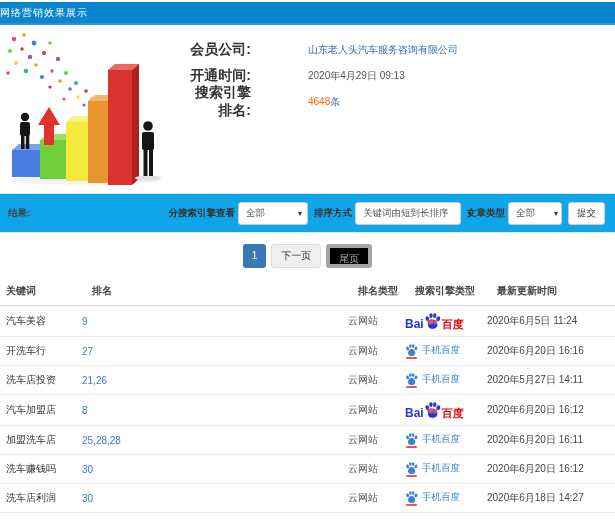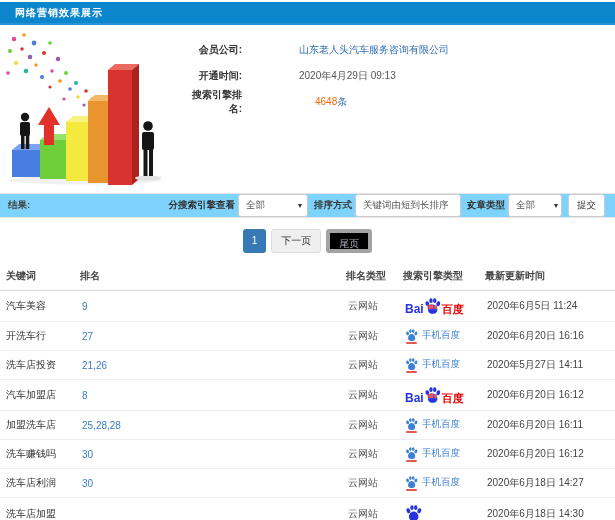--- a/index.html
+++ b/index.html
@@ -8,36 +8,36 @@
     font-family:"Liberation Sans","DejaVu Sans",sans-serif;
     -webkit-font-smoothing:antialiased;
   }
   .page{width:615px;height:520px;position:relative;background:#fff;}
 
   
   .titlebar{
     margin-top:2px;height:21px;background:#0b85cc;border-bottom:2px solid #2a93d6;
     display:flex;align-items:center;
   }
-  .titlebar .title{color:#fff;font-size:10px;font-weight:bold;padding-left:15px;letter-spacing:1px;}
+  .titlebar .title{color:#fff;font-size:10px;font-weight:normal;letter-spacing:1px;}
 
   
   .info-section{height:168px;display:flex;}
   .illustration{width:180px;height:160px;flex:0 0 180px;padding-top:4px;}
   .info-fields{padding-top:12px;}
   .field{display:flex;align-items:center;height:26px;font-size:10px;}
-  .field .flabel{width:62px;text-align:right;font-weight:bold;color:#333;font-size:10px;flex:0 0 62px;}
+  .field .flabel{width:62px;text-align:right;font-weight:bold;color:#333;font-size:14px;flex:0 0 62px;margin-left:9px;}
   .field .fvalue{margin-left:9px;color:#555;padding-left:48px;}
   .field .fvalue.link{color:#2f6db5;cursor:pointer;}
-  .field .fvalue .hl{color:#ff6600;margin-left:16px;}
+  .field .fvalue .hl{color:#ff6600;}
   .field .fvalue .hl-suffix{color:#2f6db5;}
 
   
   .filter-bar{
-    height:25px;background:#7dd3fc;border-top:1px solid #e3e3e3;border-bottom:1px solid #e7e7e7;
+    height:40px;background:#0ea5e9;border-top:1px solid #e3e3e3;border-bottom:1px solid #e7e7e7;
     display:flex;align-items:center;padding:0 10px 0 8px;box-sizing:border-box;
   }
   .result-label{font-size:9.5px;font-weight:bold;color:#444;}
   .filter-controls{margin-left:auto;display:flex;align-items:center;}
   .f-label{font-size:9.5px;font-weight:bold;color:#333;margin:0 3px 0 6px;white-space:nowrap;}
   .sel{
     background:#fff;border:1px solid #ccc;border-radius:3px;height:23px;box-sizing:border-box;
     display:inline-flex;align-items:center;justify-content:space-between;
     padding:0 5px 0 7px;font-size:9.5px;color:#555;cursor:pointer;white-space:nowrap;gap:15px;
   }
@@ -55,21 +55,21 @@
   .pagination{margin-top:11px;display:flex;justify-content:center;gap:5px;height:24px;}
   .pg{height:24px;line-height:24px;border-radius:3px;font-size:10px;padding:0 9px;cursor:pointer;box-sizing:border-box;}
   .pg-active{background:#3779b5;color:#fff;padding:0 9px;}
   .pg-next{background:#efefef;border:1px solid #ddd;color:#333;line-height:22px;}
   .pg-last{background:#000000;border:4px solid #a3a3a3;color:#a6b0ba;line-height:22px;}
 
   
   table{width:615px;border-collapse:collapse;table-layout:fixed;margin-top:9px;}
   th{
     text-align:left;font-size:10px;color:#444;font-weight:bold;
-    padding:7px 0;border-bottom:1px solid #d6d6d6;white-space:nowrap;
+    padding:7px 12px;border-bottom:1px solid #d6d6d6;white-space:nowrap;
   }
   td{
     font-size:10px;color:#333;padding:6.5px 2px;border-bottom:1px solid #ededed;
     white-space:nowrap;overflow:hidden;vertical-align:middle;height:14px;
   }
   th.c-kw,td.c-kw{padding-left:6px;}
   td.c-rank span{color:#3a7cc4;cursor:pointer;}
   td.c-type{color:#555;}
   td.c-time{color:#444;}
 

